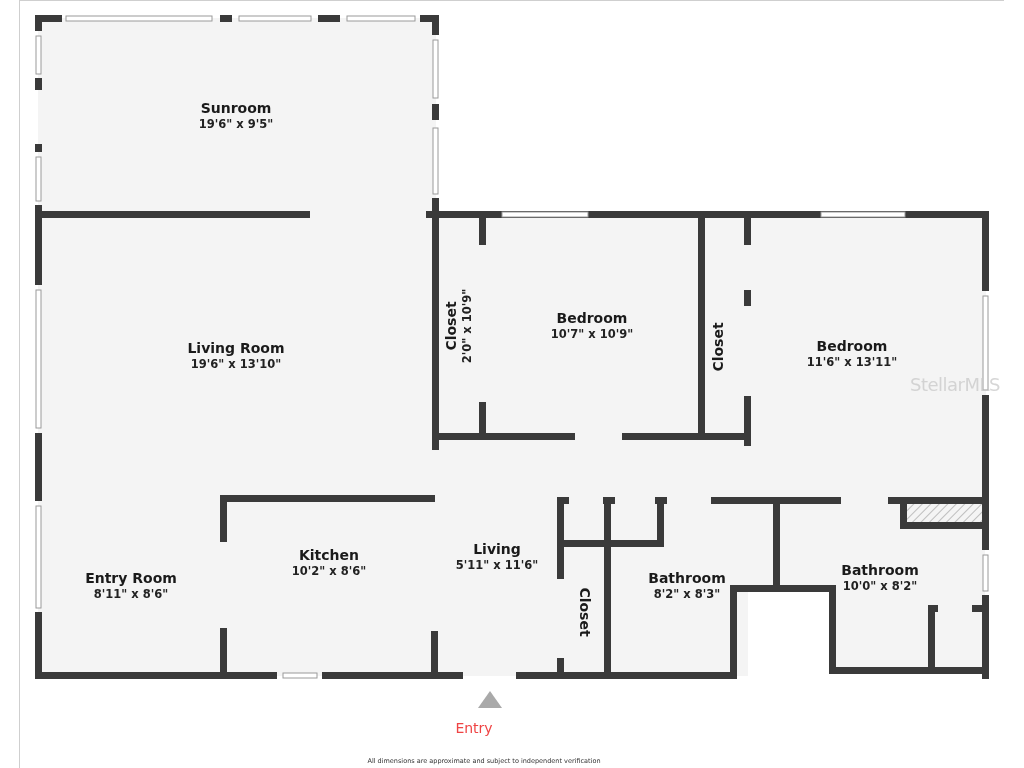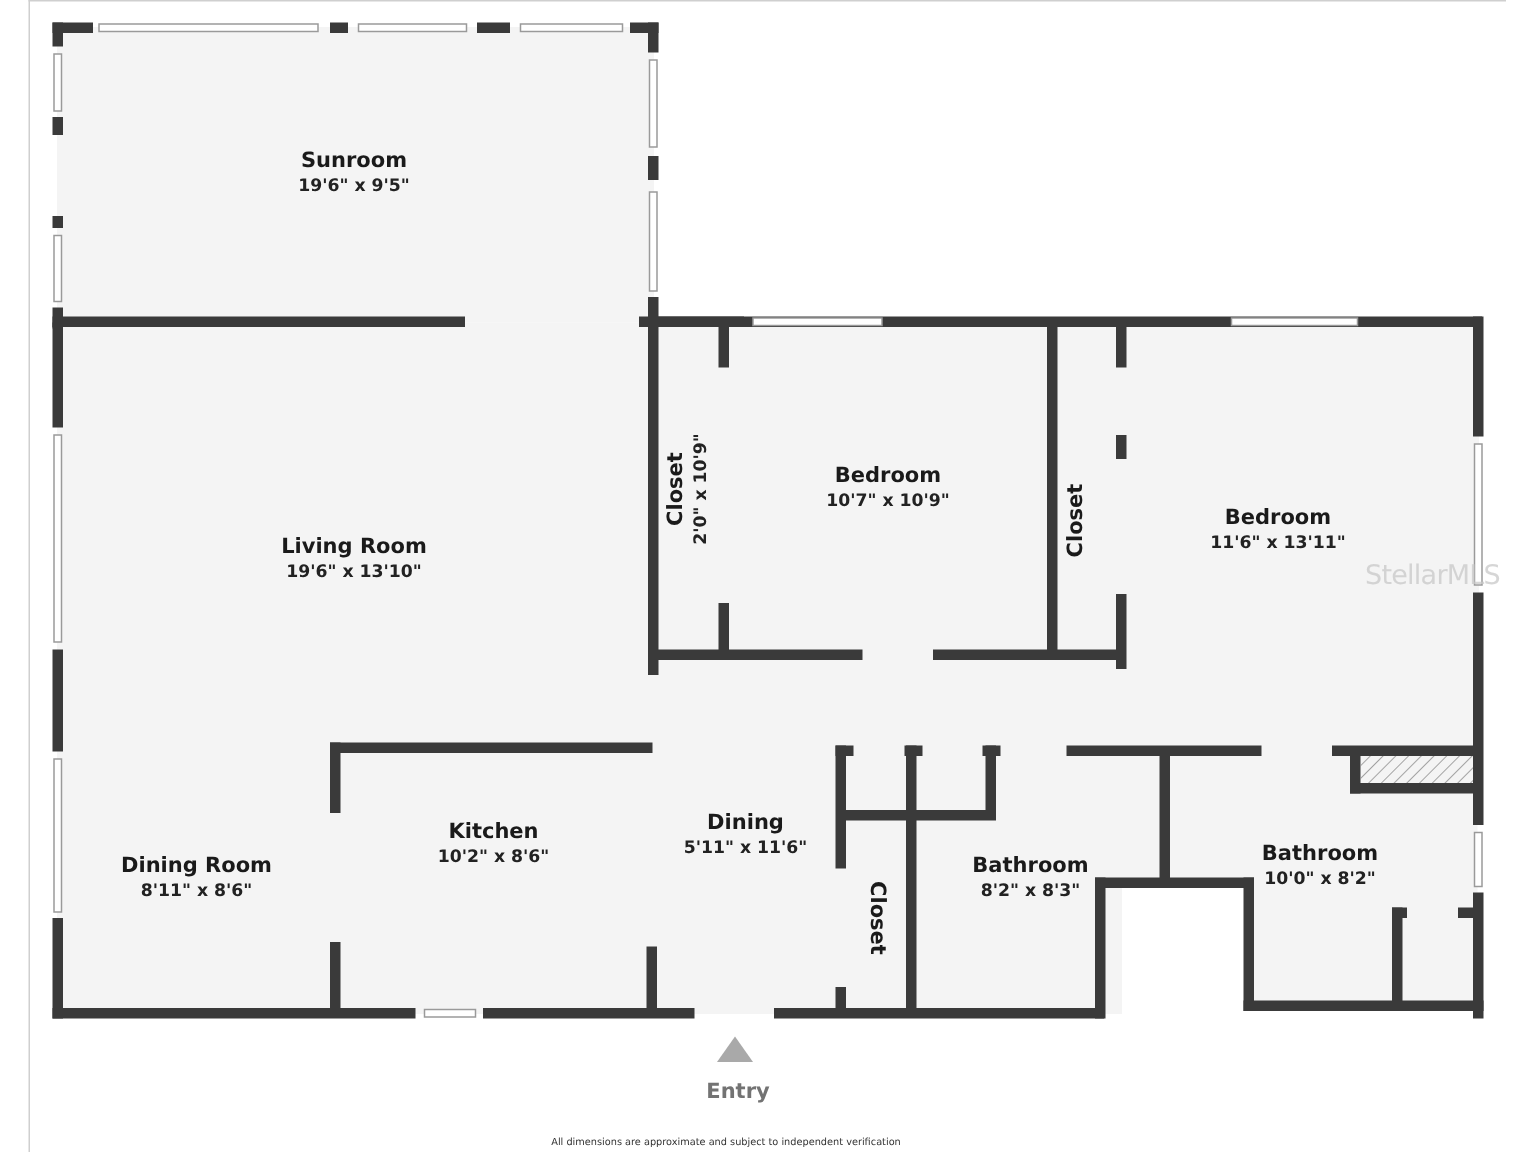--- a/index.html
+++ b/index.html
@@ -9,22 +9,22 @@
   .frame-left { position:absolute; left:19px; top:0; width:1px; height:768px; background:#cfcfcf; }
   svg.plan { position:absolute; left:0; top:0; }
   .room-label { position:absolute; text-align:center; color:#1a1a1a; transform:translate(-50%,-50%); white-space:nowrap; }
   .room-label .name { font-size:14px; font-weight:bold; line-height:17px; display:block; }
   .room-label .dims { font-size:11.5px; font-weight:bold; line-height:14px; display:block; color:#222; }
   .rot { transform:translate(-50%,-50%) rotate(-90deg); }
   .rot90 { transform:translate(-50%,-50%) rotate(90deg); }
   .entry-arrow { position:absolute; left:478px; top:691px; width:0; height:0;
                  border-left:12px solid transparent; border-right:12px solid transparent;
                  border-bottom:17px solid #a9a9a9; }
-  .entry-label { position:absolute; left:492px; top:728px; transform:translate(-50%,-50%);
-                 font-size:14px; font-weight:bold; color:#737373; }
+  .entry-label { position:absolute; left:474px; top:728px; transform:translate(-50%,-50%);
+                 font-size:14px; font-weight:normal; color:#ef4444; }
   .disclaimer { position:absolute; left:484px; top:761px; transform:translate(-50%,-50%);
                 font-size:6.5px; color:#333; white-space:nowrap; }
   .watermark { position:absolute; left:955px; top:384px; transform:translate(-50%,-50%);
                font-size:18px; color:rgba(200,200,200,0.75); letter-spacing:-0.5px; white-space:nowrap;text-align:center; }
 </style>
 </head>
 <body>
 
 <div class="frame-top"></div>
 <div class="frame-left"></div>
@@ -135,49 +135,49 @@
     <rect x="821" y="212" width="84" height="5"></rect>
     <rect x="983" y="296" width="5" height="94"></rect>
     <rect x="983" y="555" width="5" height="36"></rect>
   </g>
 </svg>
 
 <div class="room-label" style="left:236px;top:115px;text-align:center;">
   <span class="name">Sunroom</span>
   <span class="dims">19'6" x 9'5"</span>
 </div>
-<div class="room-label" style="left:236px;top:372px;">
+<div class="room-label" style="left:236px;top:355px;">
   <span class="name">Living Room</span>
   <span class="dims">19'6" x 13'10"</span>
 </div>
 <div class="room-label rot" style="left:458px;top:326px;">
   <span class="name">Closet</span>
   <span class="dims">2'0" x 10'9"</span>
 </div>
 <div class="room-label" style="left:592px;top:325px;">
   <span class="name">Bedroom</span>
   <span class="dims">10'7" x 10'9"</span>
 </div>
 <div class="room-label rot" style="left:718px;top:347px;">
   <span class="name">Closet</span>
 </div>
 <div class="room-label" style="left:852px;top:353px;">
   <span class="name">Bedroom</span>
   <span class="dims">11'6" x 13'11"</span>
 </div>
 <div class="room-label" style="left:131px;top:585px;">
-  <span class="name">Dining Room</span>
+  <span class="name">Entry Room</span>
   <span class="dims">8'11" x 8'6"</span>
 </div>
 <div class="room-label" style="left:329px;top:562px;">
   <span class="name">Kitchen</span>
   <span class="dims">10'2" x 8'6"</span>
 </div>
 <div class="room-label" style="left:497px;top:556px;">
-  <span class="name">Dining</span>
+  <span class="name">Living</span>
   <span class="dims">5'11" x 11'6"</span>
 </div>
 <div class="room-label rot90" style="left:584px;top:612px;">
   <span class="name">Closet</span>
 </div>
 <div class="room-label" style="left:687px;top:585px;">
   <span class="name">Bathroom</span>
   <span class="dims">8'2" x 8'3"</span>
 </div>
 <div class="room-label" style="left:880px;top:577px;">

